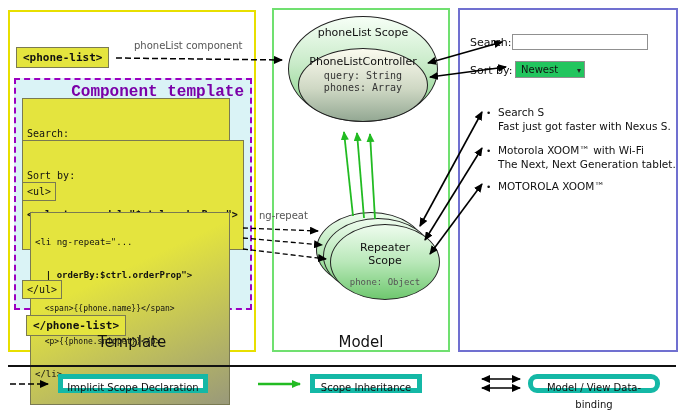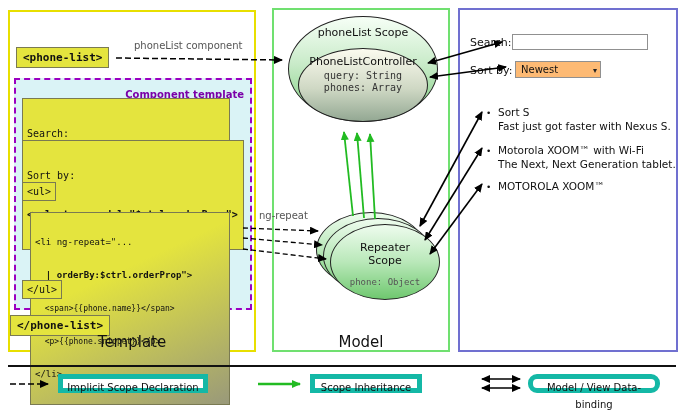--- a/index.html
+++ b/index.html
@@ -23,21 +23,21 @@
   }
   .codebox {
     position:absolute; background:#e4e43e; border:1px solid #7a7a52;
     font-family:"DejaVu Sans Mono", monospace; font-size:10px; line-height:13px;
     color:#111; padding:2px 4px; white-space:pre;
   }
   .component-box {
     position:absolute; left:4px; top:66px; width:238px; height:232px;
     border:2px dashed #9b00c0; background:#daf3f6;
   }
-  .ct-label { position:absolute; right:6px; top:9px; font-size:10px; font-weight:bold; color:#7a00a8; }
+  .ct-label { position:absolute; right:6px; top:3px; font-size:16px; font-weight:bold; color:#7a00a8;font-family:Liberation Mono, monospace; }
   .gradientbox { background:linear-gradient(155deg, #e4e43e 35%, #99997a 100%); font-size:9px; line-height:11px; }
   .gradientbox .small { font-size:8px; }
   .bold { font-weight:bold; }
 
   .ellipse { position:absolute; border:1px solid #222; border-radius:50%; }
   .scope-outer { left:14px; top:6px; width:150px; height:106px;
     background:linear-gradient(180deg,#f6fff6 0%,#c9ebc9 45%,#7bcd7b 100%); text-align:center; }
   .scope-outer-title { font-size:11px; padding-top:9px; }
   .scope-inner { left:24px; top:38px; width:130px; height:74px;
     background:linear-gradient(180deg,#fbfbef 0%,#cfd8c4 55%,#93a893 100%); text-align:center; }
@@ -49,21 +49,21 @@
   .rep-back1 { left:42px; top:202px; }
   .rep-back2 { left:49px; top:208px; }
   .rep-front { left:56px; top:214px; text-align:center; padding-top:16px; }
   .rep-title { font-size:11px; line-height:13px; }
   .rep-prop { font-family:"DejaVu Sans Mono", monospace; font-size:9px; color:#555; margin-top:10px; }
 
   .float-label { position:absolute; font-size:10px; color:#555; }
 
   .view-text { position:absolute; font-size:11px; color:#111; }
   .view-input { position:absolute; left:52px; top:24px; width:136px; height:16px; background:#fff; border:1px solid #909090; }
-  .view-select { position:absolute; left:55px; top:51px; width:86px; height:17px; background:#fdba74;
+  .view-select { position:absolute; left:55px; top:51px; width:70px; height:17px; background:#22c55e;
     border:1px solid #909090; font-size:10px; line-height:15px; padding:0 14px 0 5px; }
   .view-select .dd { position:absolute; right:3px; top:1px; font-size:8px; color:#222; }
   .view-item { position:absolute; left:26px; font-size:10.5px; color:#111; }
   .view-item .bullet { display:inline-block; width:12px; font-size:9px; }
   .view-snippet { margin-left:12px; margin-top:2px; }
 
   .legend-divider { position:absolute; left:8px; top:365px; width:668px; border-top:2px solid #111; }
   .legend-box { position:absolute; top:374px; height:19px; border:5px solid #14b8a6; background:#fff;
     font-size:10px; line-height:17px; text-align:center; }
   .legend-implicit { left:58px;  width:150px; }
@@ -99,21 +99,21 @@
         <div>&lt;li ng-repeat="...</div>
         <div class="bold">  | orderBy:$ctrl.orderProp"&gt;</div>
         <div class="small">  &lt;span&gt;{{phone.name}}&lt;/span&gt;</div>
         <div class="small">  &lt;p&gt;{{phone.snippet}}&lt;/p&gt;</div>
         <div>&lt;/li&gt;</div>
       </div>
 
       <div class="codebox" style="left:6px; top:200px;">&lt;/ul&gt;</div>
     </div>
 
-    <div class="tagbox" style="left:0; top:303px;">&lt;/phone-list&gt;</div>
+    <div class="tagbox" style="left:16px; top:303px;">&lt;/phone-list&gt;</div>
 
     <div class="panel-label">Template</div>
   </div>
 
   <div class="panel panel-model">
     <div class="ellipse scope-outer">
       <div class="scope-outer-title">phoneList Scope</div>
     </div>
     <div class="ellipse scope-inner">
       <div class="scope-inner-title">PhoneListController</div>
@@ -136,21 +136,21 @@
     <div class="view-text" style="left:10px; top:26px;">Search:</div>
     <div class="view-input"><span></span></div>
 
     <div class="view-text" style="left:10px; top:54px;">Sort by:</div>
     <div class="view-select">
       <span>Newest</span>
       <span class="dd">▾</span>
     </div>
 
     <div class="view-item" style="top:96px;">
-      <span class="bullet">•</span><span>Sort S</span>
+      <span class="bullet">•</span><span>Search S</span>
       <div class="view-snippet">Fast just got faster with Nexus S.</div>
     </div>
     <div class="view-item" style="top:134px;">
       <span class="bullet">•</span><span>Motorola XOOM™ with Wi-Fi</span>
       <div class="view-snippet">The Next, Next Generation tablet.</div>
     </div>
     <div class="view-item" style="top:170px;">
       <span class="bullet">•</span><span>MOTOROLA XOOM™</span>
     </div>
 

